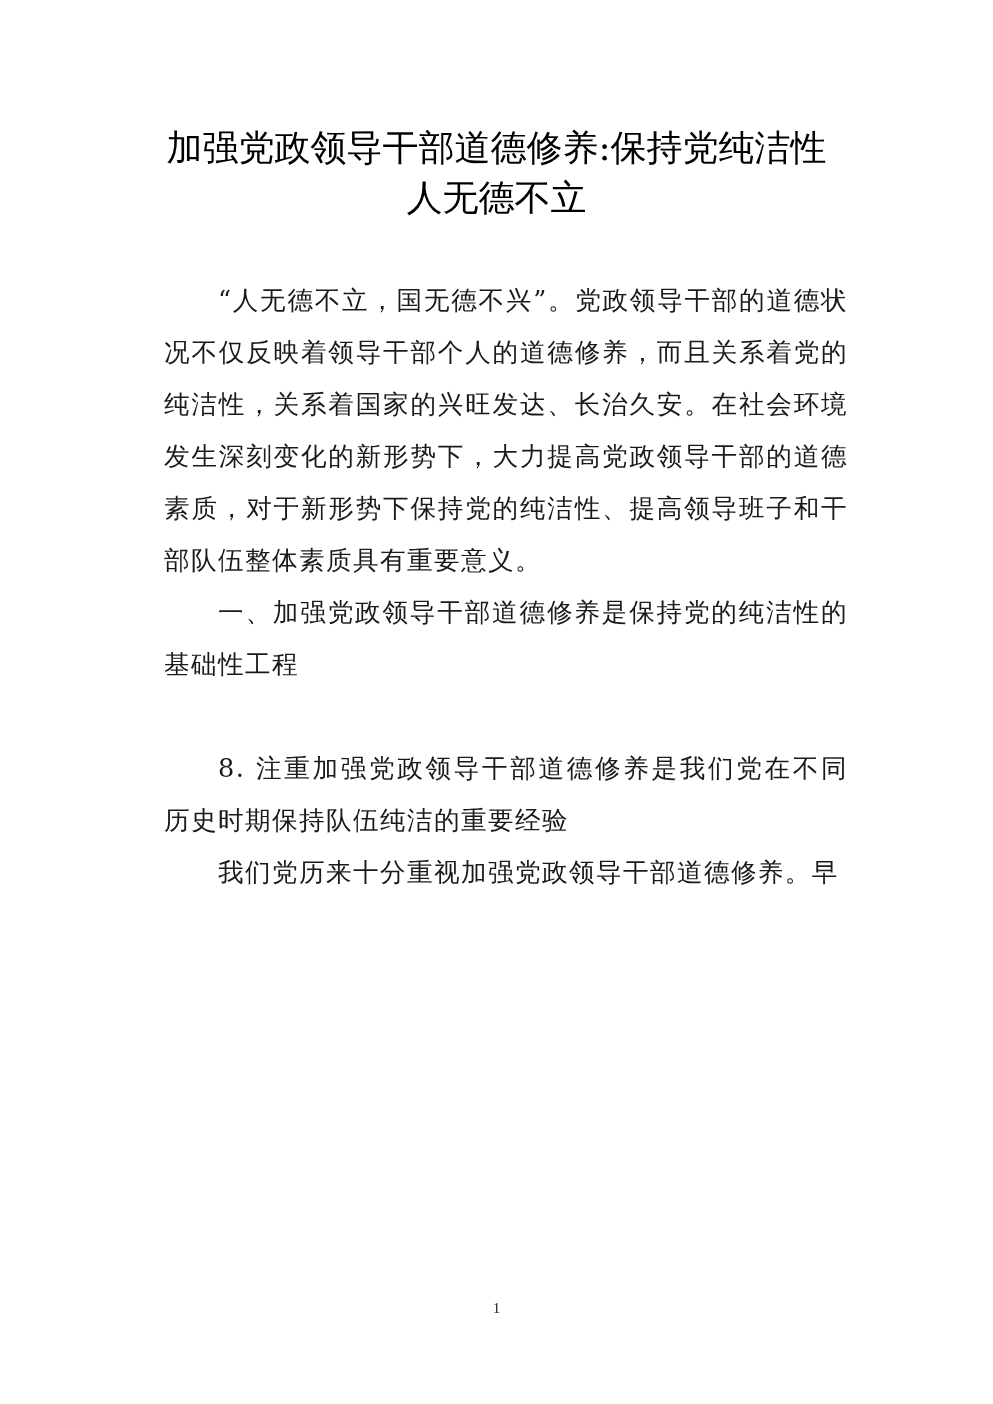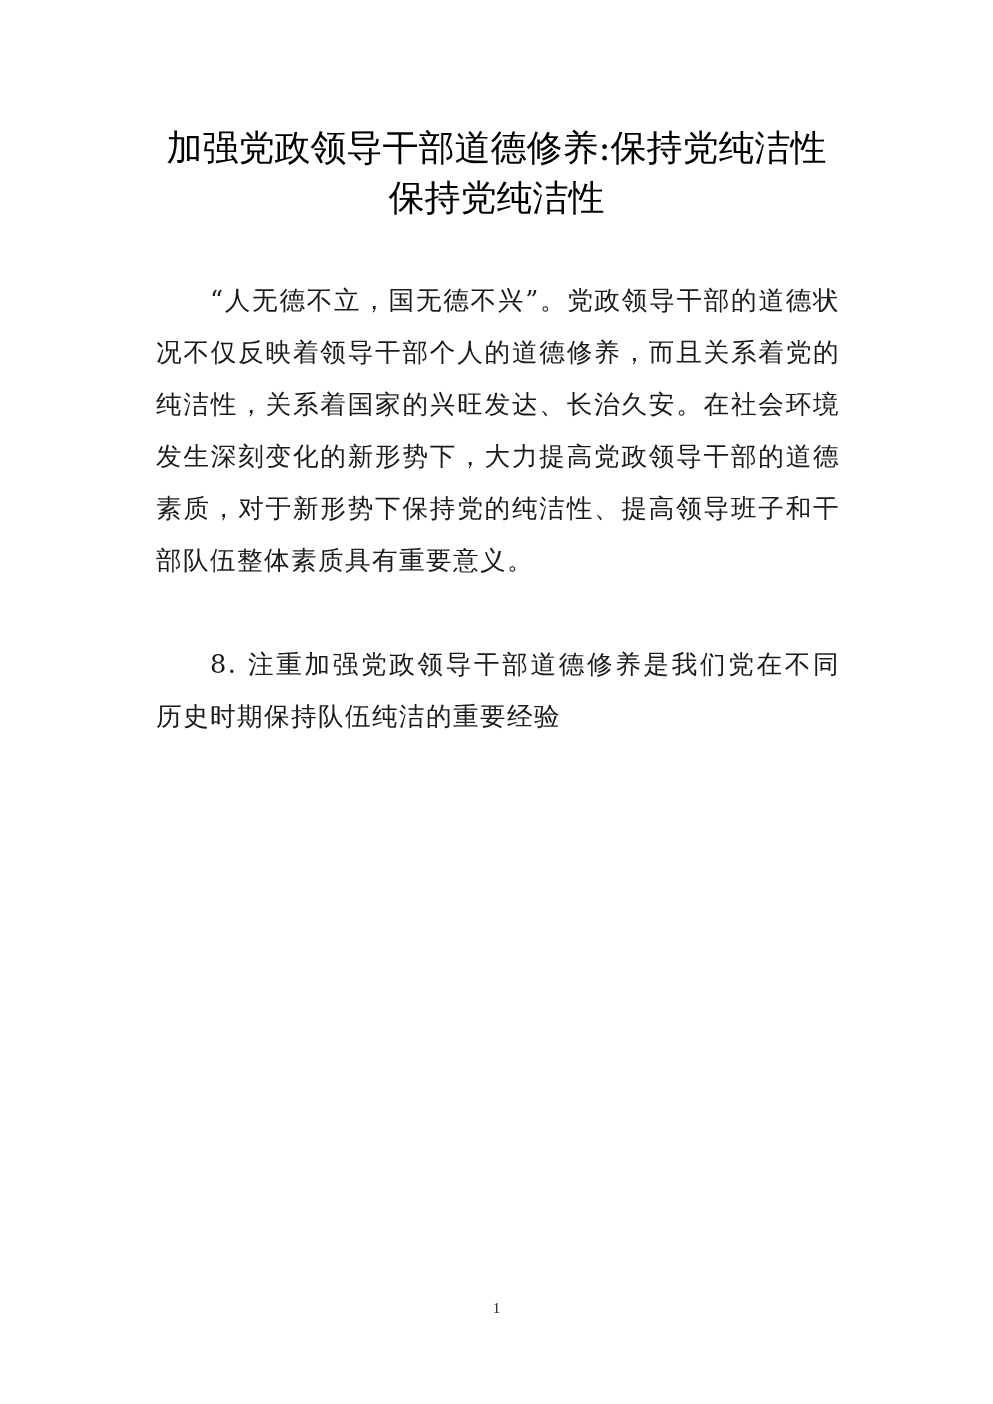--- a/index.html
+++ b/index.html
@@ -3,35 +3,37 @@
 <meta charset="utf-8">
 <style>
   html, body { margin: 0; padding: 0; background: #ffffff; }
   body { width: 993px; height: 1404px; position: relative; overflow: hidden;
          font-family: "DejaVu Serif", "Liberation Serif", serif; color: #111; }
   .page { position: absolute; left: 0; top: 0; width: 993px; height: 1404px; background: #fff; }
   .title { position: absolute; left: 140px; width: 713px; text-align: center;
            font-size: 36px; line-height: 52px; color: #000; letter-spacing: 0px; }
   .title.l1 { top: 122px; }
   .title.l2 { top: 172px; }
-  .body { position: absolute; left: 156px; width: 684px; font-size: 25.6px;
+  .body { position: absolute; left: 164px; width: 684px; font-size: 25.6px;
           line-height: 52px; color: #1a1a1a; letter-spacing: 1.4px; }
   .para { margin: 0; text-align: justify; text-align-last: left; }
   .indent { text-indent: 54px; }
   .gap { height: 52px; }
   .pagenum { position: absolute; left: 0; width: 993px; top: 1300px; text-align: center;
              font-size: 15px; font-family: "Liberation Serif", serif; color: #222; }
 </style>
 </head>
 <body>
 
 <div class="page">
   <div class="title l1">加强党政领导干部道德修养:保持党纯洁性</div>
-  <div class="title l2">保持党纯洁性</div>
+  <div class="title l2">人无德不立</div>
 
   <div class="body" style="top:274px;">
     <p class="para indent">“人无德不立，国无德不兴”。党政领导干部的道德状况不仅反映着领导干部个人的道德修养，而且关系着党的纯洁性，关系着国家的兴旺发达、长治久安。在社会环境发生深刻变化的新形势下，大力提高党政领导干部的道德素质，对于新形势下保持党的纯洁性、提高领导班子和干部队伍整体素质具有重要意义。</p>
+    <p class="para indent">一、加强党政领导干部道德修养是保持党的纯洁性的基础性工程</p>
     <div class="gap"></div>
     <p class="para indent">8. 注重加强党政领导干部道德修养是我们党在不同历史时期保持队伍纯洁的重要经验</p>
+    <p class="para indent">我们党历来十分重视加强党政领导干部道德修养。早</p>
   </div>
 
   <div class="pagenum">1</div>
 </div>
 
 </body></html>

